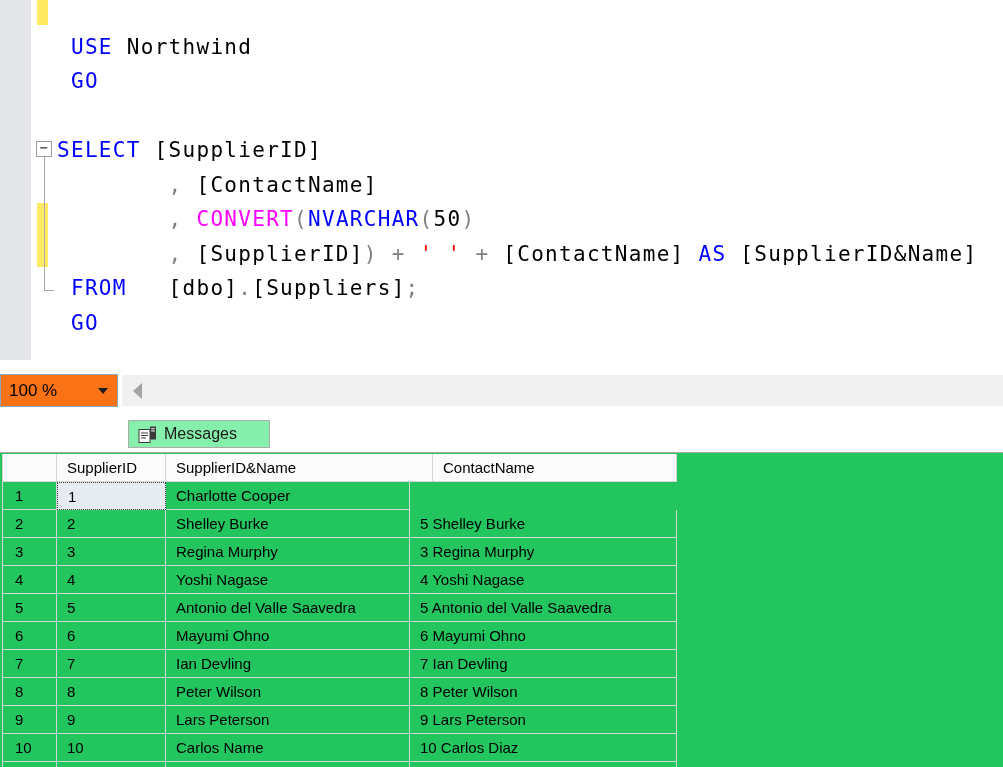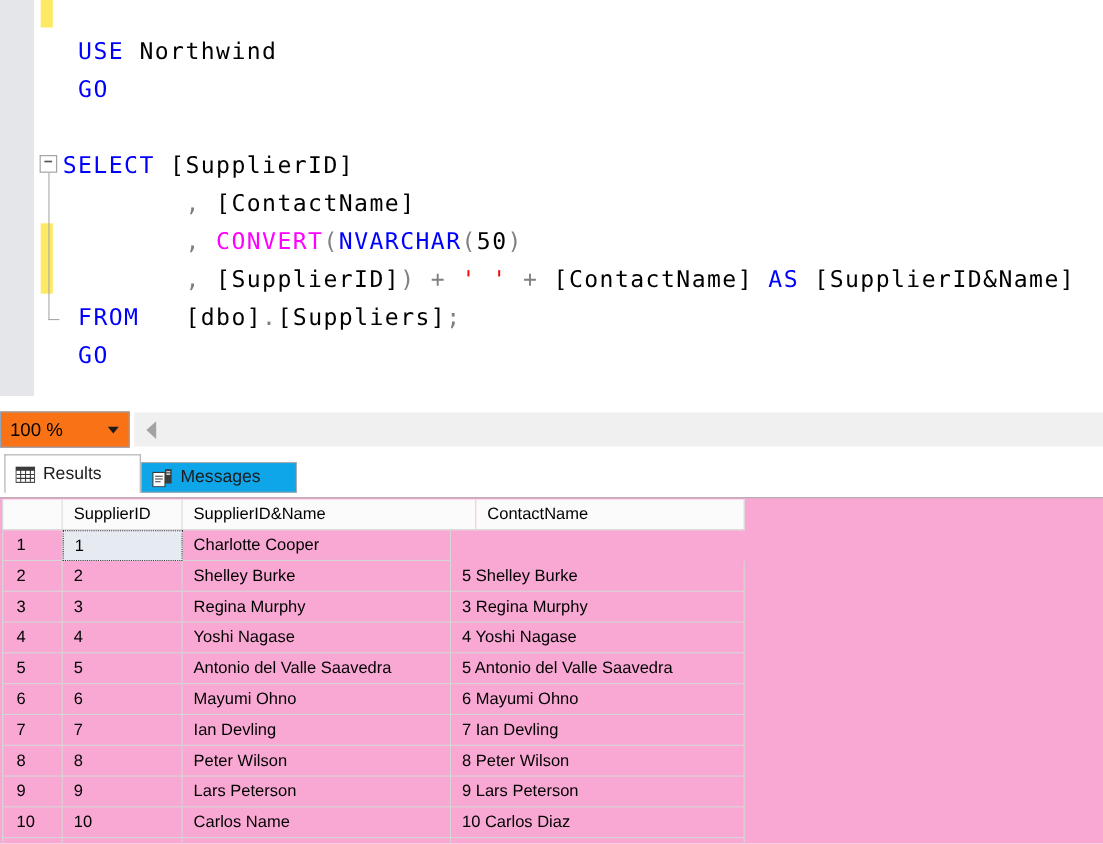--- a/index.html
+++ b/index.html
@@ -32,25 +32,25 @@
   #hscrollbar{position:absolute;left:122px;top:375px;width:881px;height:31px;background:#F0F0F1;}
   #hscroll-left{position:absolute;left:11px;top:8px;width:0;height:0;
                 border-top:8px solid transparent;border-bottom:8px solid transparent;
                 border-right:9px solid #A3A3A3;}
 
   
   #tabstrip{position:absolute;left:0;top:408px;width:1003px;height:44px;background:#fff;}
   .tab{position:absolute;display:flex;align-items:center;box-sizing:border-box;cursor:pointer;
        border:1px solid #ACACAC;font-size:16px;color:#1b1b1b;}
   #tab-results{left:4px;top:5px;width:124px;height:35px;background:#fff;border-bottom:none;z-index:2;}
-  #tab-messages{left:128px;top:12px;width:142px;height:28px;background:#0ea5e9;}
+  #tab-messages{left:128px;top:12px;width:142px;height:28px;background:#86efac;}
   .tab .ticon{margin:0 7px 0 9px;display:flex;}
 
   
-  #grid{position:absolute;left:0;top:452px;width:1003px;height:315px;background:#f9a8d4;
+  #grid{position:absolute;left:0;top:452px;width:1003px;height:315px;background:#22c55e;
         border-top:1px solid #ABABAB;overflow:hidden;font-size:15px;color:#000;}
   #grid-table{position:absolute;left:2px;top:1px;}
   .g-row{display:flex;height:28px;}
   .g-cell{box-sizing:border-box;border-right:1px solid #D6D6D6;border-bottom:1px solid #D6D6D6;
           display:flex;align-items:center;padding-left:10px;overflow:hidden;white-space:nowrap;}
   .g-row .g-cell:first-child{border-left:1px solid #D6D6D6;padding-left:12px;}
   .g-header .g-cell{background:#FBFBFB;}
   .col-n{width:55px;}
   .col-0{width:109px;}
   .col-1{width:244px;}
@@ -74,34 +74,20 @@
 
   <div id="zoom-select">
     <span id="zoom-value">100 %</span>
     <span id="zoom-caret"></span>
   </div>
   <div id="hscrollbar">
     <span id="hscroll-left"></span>
   </div>
 
   <div id="tabstrip">
-    <div id="tab-results" class="tab">
-      <span class="ticon">
-        <svg width="18" height="15" viewBox="0 0 18 15">
-          <rect x="0.5" y="0.5" width="17" height="14" fill="#ffffff" stroke="#3b3b3b"></rect>
-          <rect x="0.5" y="0.5" width="17" height="3.5" fill="#3b3b3b"></rect>
-          <line x1="4.8" y1="1" x2="4.8" y2="14" stroke="#3b3b3b"></line>
-          <line x1="9.2" y1="1" x2="9.2" y2="14" stroke="#3b3b3b"></line>
-          <line x1="13.6" y1="1" x2="13.6" y2="14" stroke="#3b3b3b"></line>
-          <line x1="1" y1="7.3" x2="17" y2="7.3" stroke="#3b3b3b"></line>
-          <line x1="1" y1="10.9" x2="17" y2="10.9" stroke="#3b3b3b"></line>
-        </svg>
-      </span>
-      <span>Results</span>
-    </div>
     <div id="tab-messages" class="tab">
       <span class="ticon">
         <svg width="19" height="17" viewBox="0 0 19 17">
           <rect x="1" y="3.5" width="11" height="13" fill="#ffffff" stroke="#3b3b3b"></rect>
           <line x1="3" y1="7" x2="10" y2="7" stroke="#3b3b3b"></line>
           <line x1="3" y1="9.5" x2="10" y2="9.5" stroke="#3b3b3b"></line>
           <line x1="3" y1="12" x2="8" y2="12" stroke="#3b3b3b"></line>
           <rect x="12" y="0.5" width="6" height="13" fill="#3b3b3b"></rect>
           <line x1="13.2" y1="2.8" x2="16.8" y2="2.8" stroke="#ffffff"></line>
           <line x1="13.2" y1="5" x2="16.8" y2="5" stroke="#ffffff"></line>

